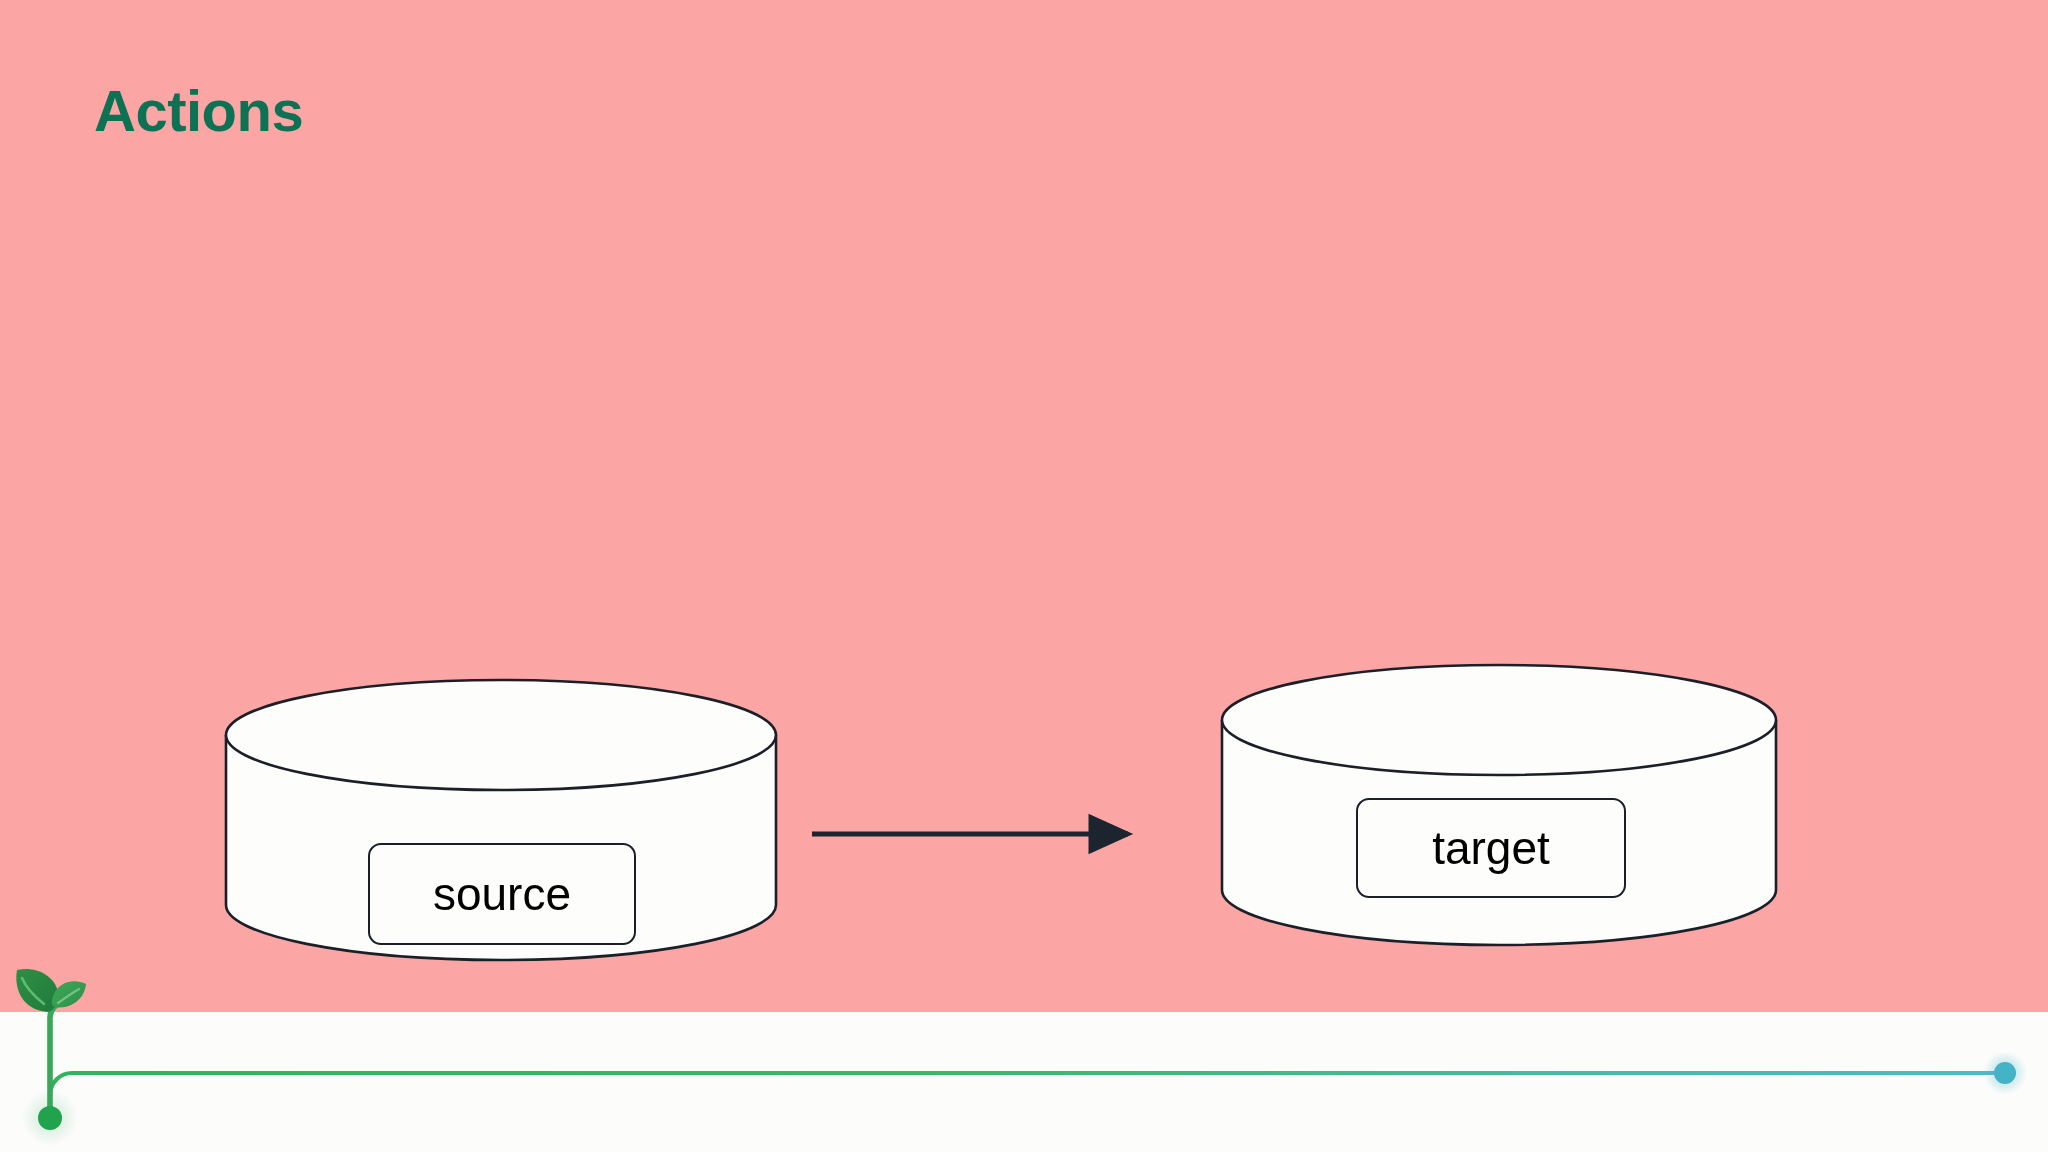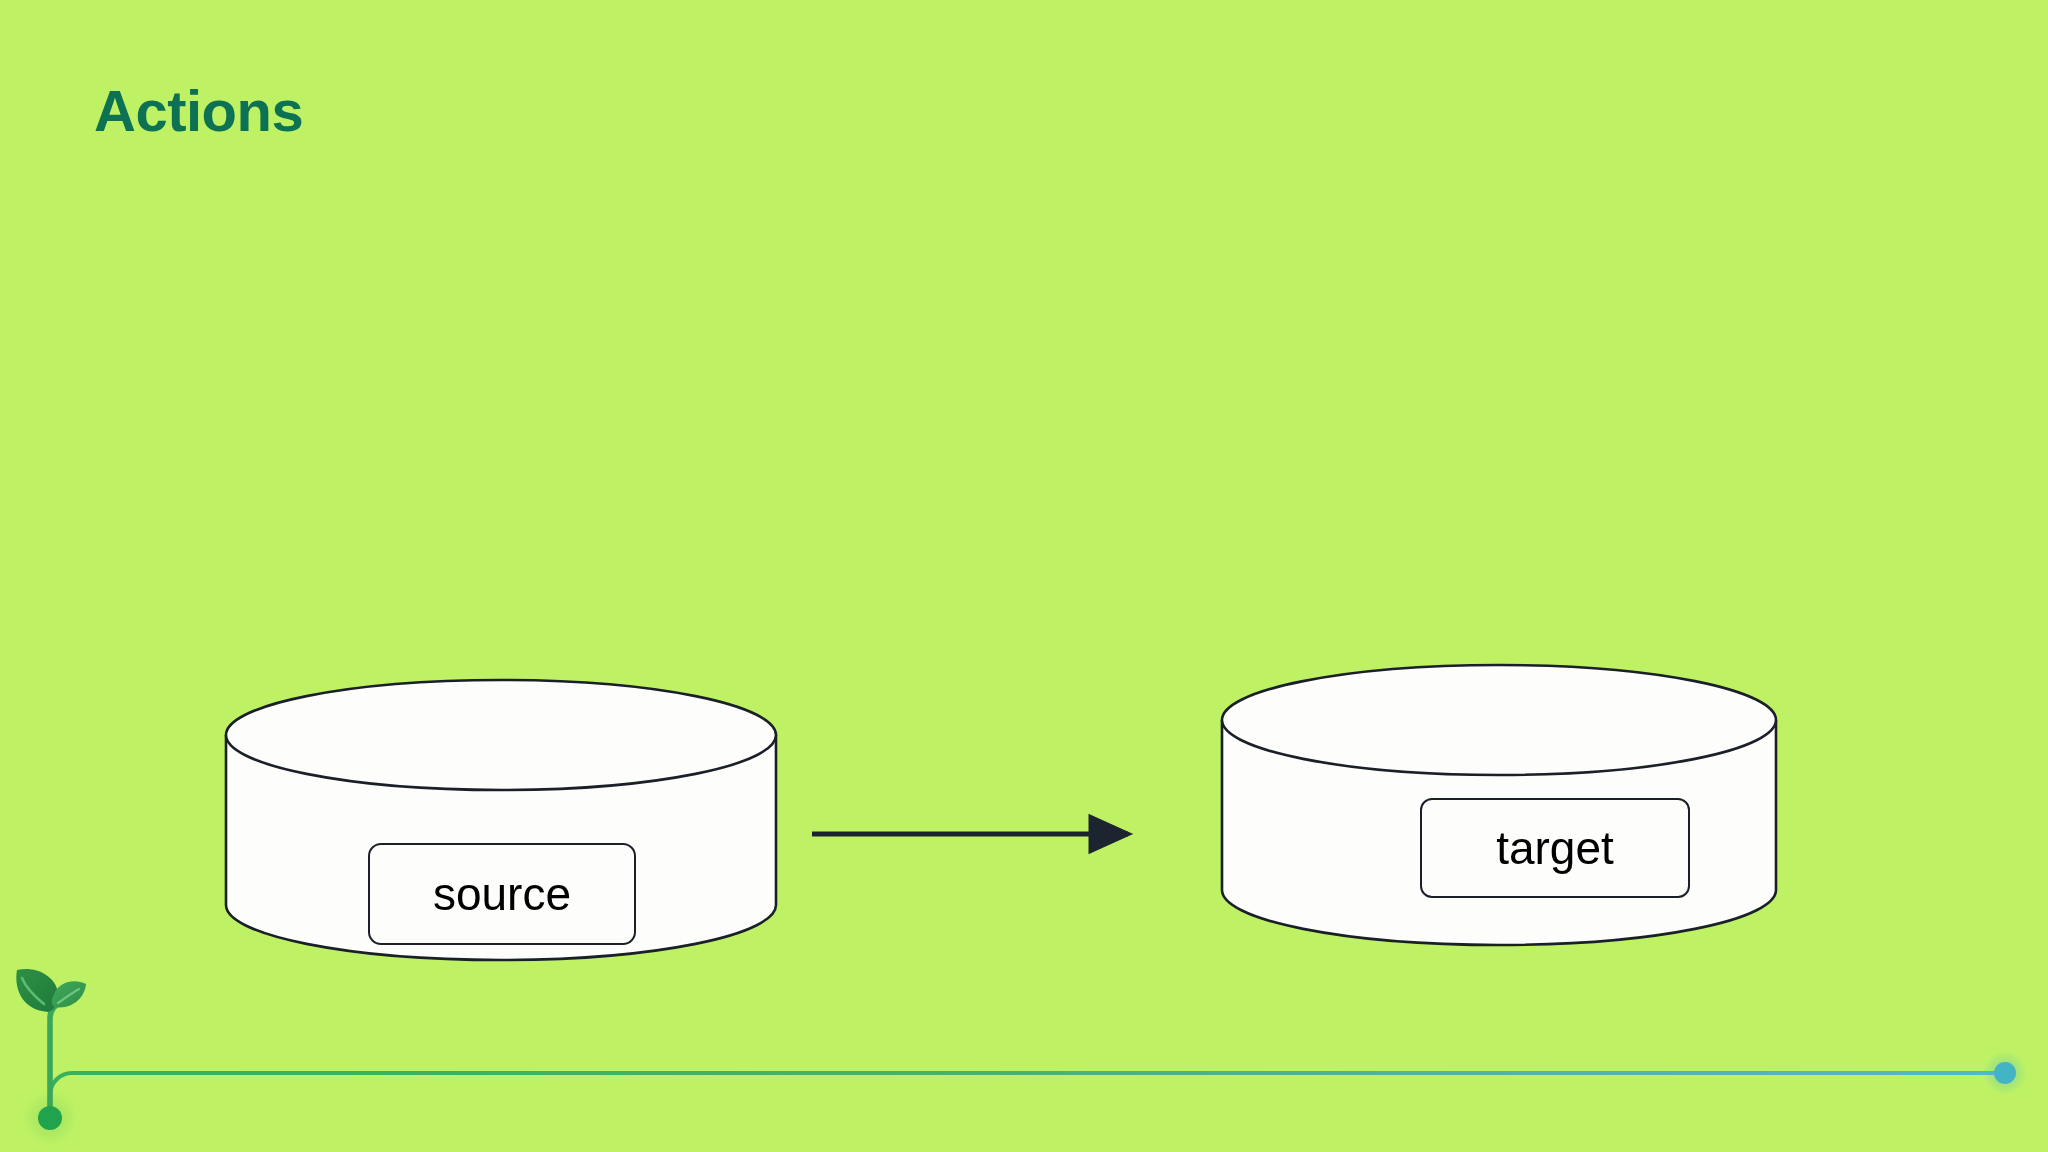--- a/index.html
+++ b/index.html
@@ -12,22 +12,22 @@
     background: #fcfcfb;
     font-family: "Liberation Sans", sans-serif;
     overflow: hidden;
     position: relative;
   }
 
   #slide {
     position: absolute;
     inset: 0;
     width: 2048px;
-    height: 1152px;
-    background: #bef264;
+    height: 1012px;
+    background: #fca5a5;
   }
 
   
   #slide-title {
     position: absolute;
     left: 94px;
     top: 82px;
     font-size: 58px;
     font-weight: bold;
     letter-spacing: -0.5px;
@@ -61,25 +61,24 @@
     font-family: "Liberation Sans", sans-serif;
     line-height: 1;
   }
   #source-label-box {
     left: 368px;
     top: 843px;
     width: 268px;
     height: 102px;
   }
   #target-label-box {
-    left: 1420px;
+    left: 1356px;
     top: 798px;
     width: 270px;
     height: 100px;
-    border-radius: 12px;
   }
 
   
   #footer-brand {
     position: absolute;
     left: 0;
     bottom: 0;
     width: 2048px;
     height: 200px;
   }

